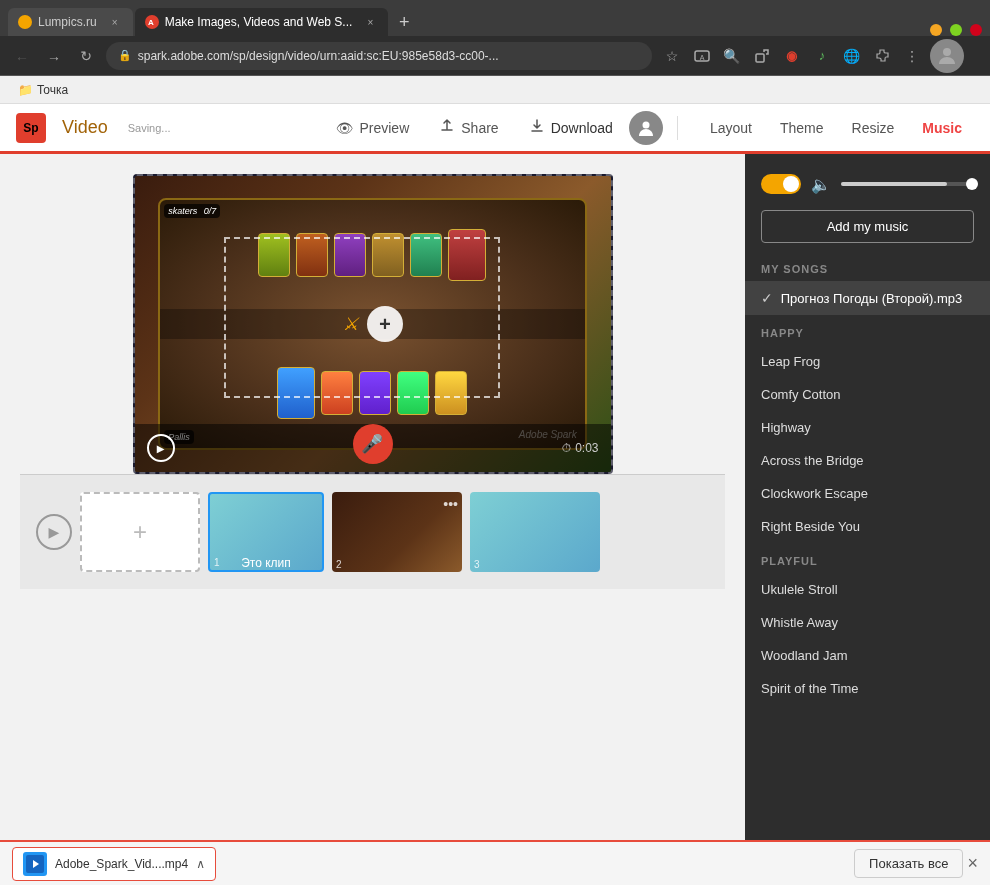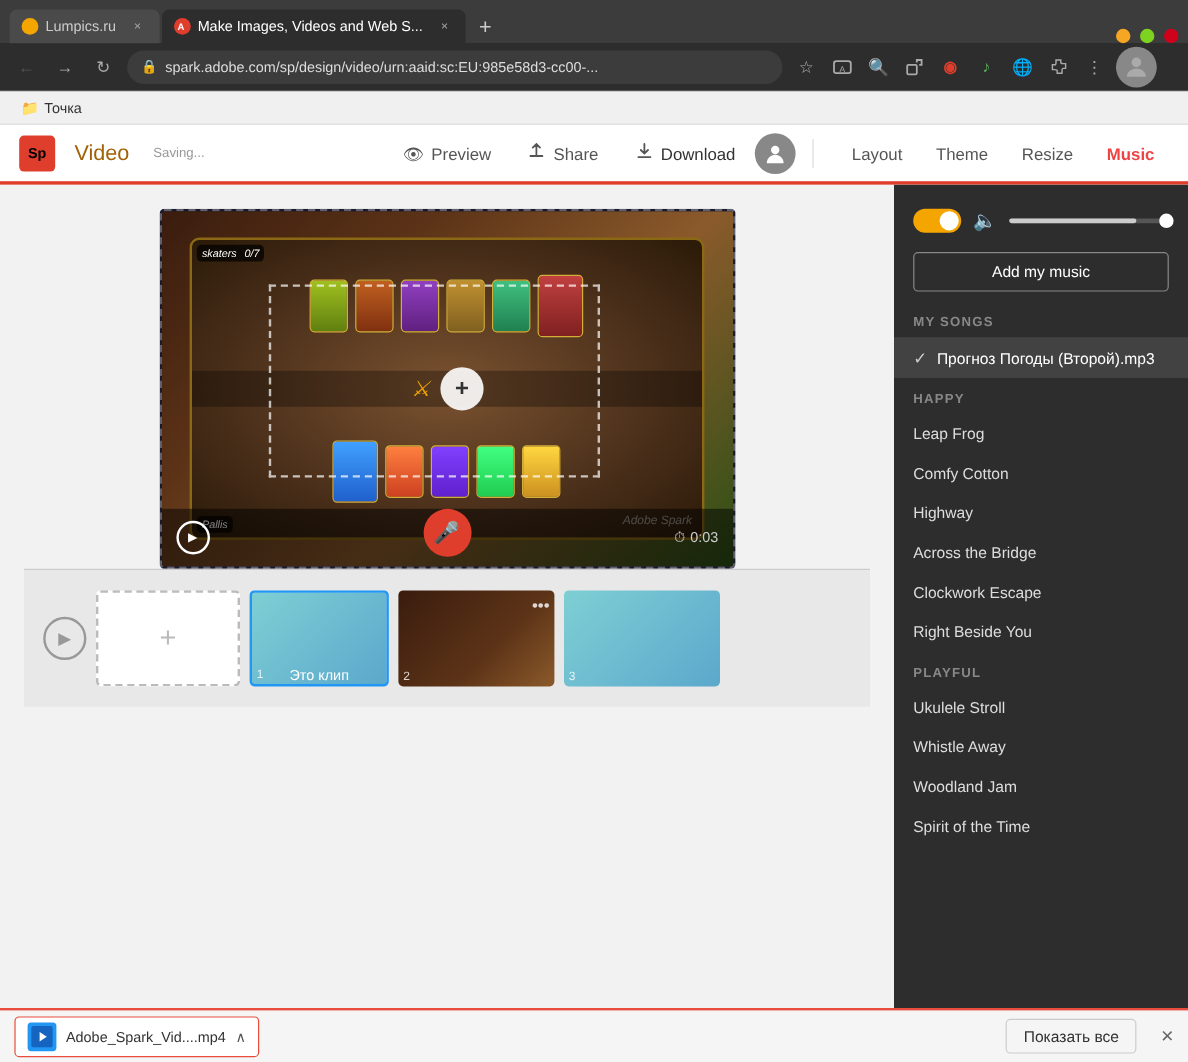--- a/index.html
+++ b/index.html
@@ -514,21 +514,21 @@
     .check-icon { color: #ccc; font-size: 14px; }
 
     
     .download-bar {
       height: 45px;
       background: #f5f5f5;
       border-top: 2px solid #e74c3c;
       display: flex;
       align-items: center;
       padding: 0 12px;
-      gap: 16px;
+      gap: 0;
     }
 
     .download-file {
       display: flex;
       align-items: center;
       gap: 8px;
       padding: 4px 10px;
       border: 1px solid #e74c3c;
       border-radius: 4px;
       background: #fff;

